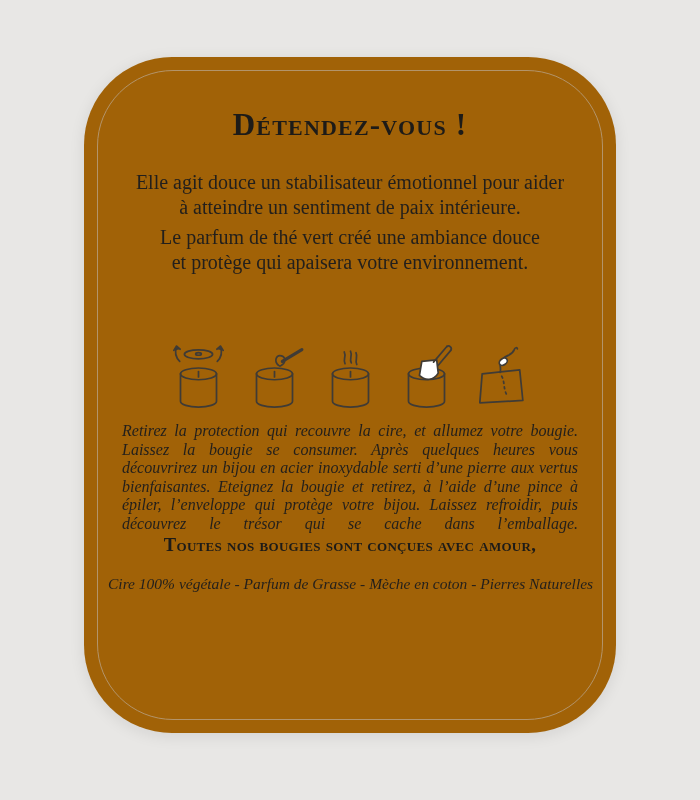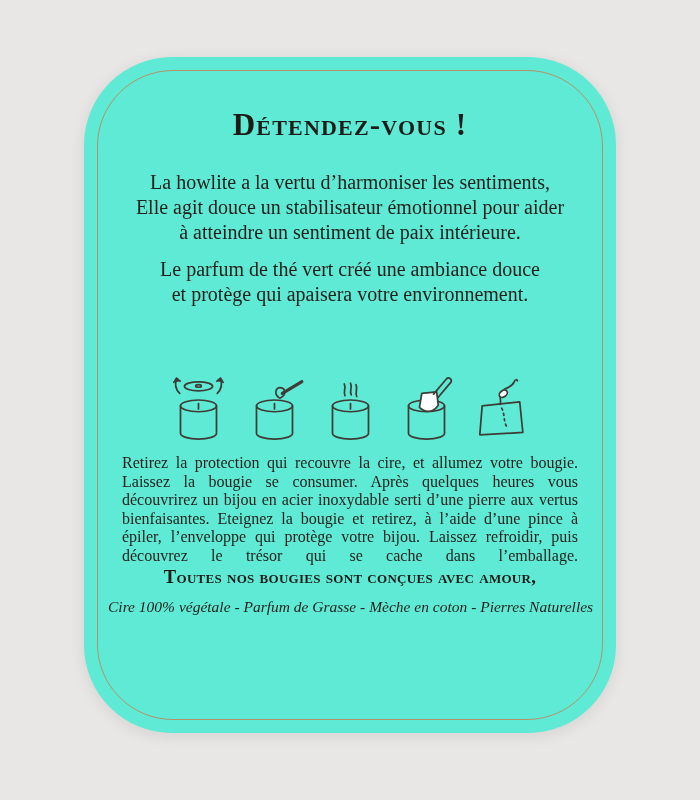--- a/index.html
+++ b/index.html
@@ -14,21 +14,21 @@
     font-family: "Liberation Serif", "DejaVu Serif", serif;
     color: #221f1c;
     overflow: hidden;
   }
   .card {
     position: absolute;
     left: 84px;
     top: 57px;
     width: 532px;
     height: 676px;
-    background: #5eead4;
+    background: #a16207;
     border-radius: 88px;
     box-shadow: 0 3px 16px rgba(0,0,0,0.09);
   }
   .card-border {
     position: absolute;
     inset: 13px;
     border: 1.5px solid #b3946a;
     border-radius: 76px;
     pointer-events: none;
   }
@@ -46,69 +46,69 @@
     font-variant: small-caps;
     letter-spacing: 1.2px;
     color: #1d1b18;
   }
   .intro {
     margin-top: 29px;
     font-size: 20px;
     line-height: 25px;
   }
   .scent {
-    margin-top: 12px;
+    margin-top: 5px;
     font-size: 20px;
     line-height: 25px;
   }
   .line { white-space: nowrap; }
   .steps {
     margin-top: 60px;
     height: 78px;
     display: flex;
     justify-content: center;
     align-items: flex-end;
     gap: 13px;
   }
   .steps svg { display: block; }
   .instructions {
     margin: 9px auto 0;
     width: 456px;
+    font-style: italic;
     font-size: 16px;
     line-height: 18.6px;
     text-align: justify;
     text-align-last: justify;
   }
   .tagline {
     font-weight: bold;
     font-variant: small-caps;
     font-size: 18.5px;
     line-height: 22px;
     letter-spacing: 0.3px;
     color: #1d1b18;
   }
   .footer {
-    margin-top: 8px;
+    margin-top: 17px;
     font-style: italic;
     font-size: 15.5px;
     line-height: 22.5px;
     text-align: center;
   }
 </style>
 </head>
 <body>
 
 <div class="card">
   <div class="card-border"></div>
   <div class="content">
 
     <div class="title">Détendez-vous !</div>
 
     <div class="intro">
-      <div class="line">La howlite a la vertu d’harmoniser les sentiments,</div>
       <div class="line">Elle agit douce un stabilisateur émotionnel pour aider</div>
       <div class="line">à atteindre un sentiment de paix intérieure.</div>
     </div>
 
     <div class="scent">
       <div class="line">Le parfum de thé vert créé une ambiance douce</div>
       <div class="line">et protège qui apaisera votre environnement.</div>
     </div>
 
     <div class="steps">

